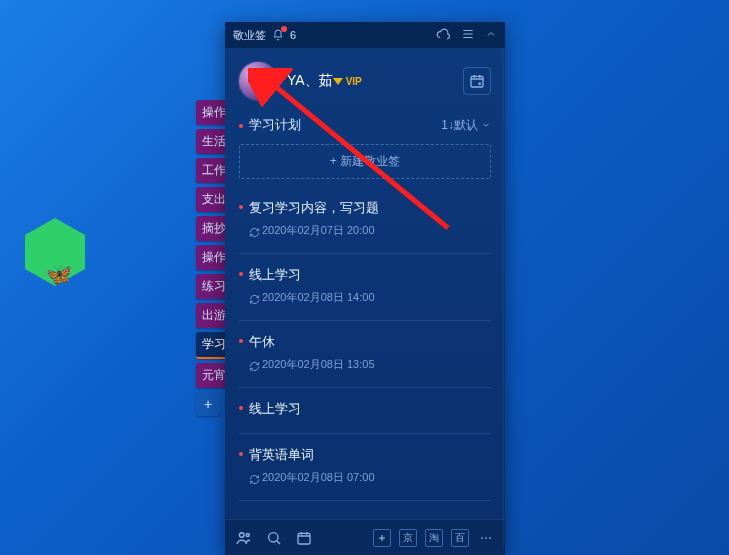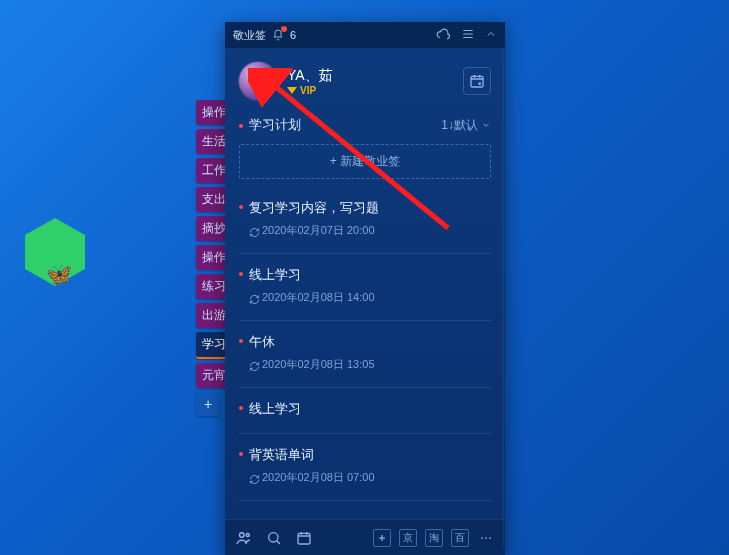--- a/index.html
+++ b/index.html
@@ -92,21 +92,21 @@
   
   .profile {
     display:flex; align-items:center; gap:10px;
     padding: 14px 14px 6px 14px;
   }
   .avatar {
     width: 38px; height: 38px; border-radius: 50%;
     background: radial-gradient(circle at 30% 30%, #d9a8e6 0%, #7a4fa3 60%, #3f2760 100%);
     box-shadow: 0 0 0 1px rgba(255,255,255,0.15);
   }
-  .profile-info { display:flex; flex-direction:column; }
+  .profile-info { display:flex; flex-direction:row; }
   .nick { color:#fff; font-size:14px; font-weight:500; }
   .vip {
     display:inline-flex; align-items:center; gap:3px;
     font-size:10px; color:#f5b400; font-weight:bold;
   }
   .vip-gem {
     width:0; height:0;
     border-left:5px solid transparent; border-right:5px solid transparent;
     border-top:7px solid #f5b400;
   }

